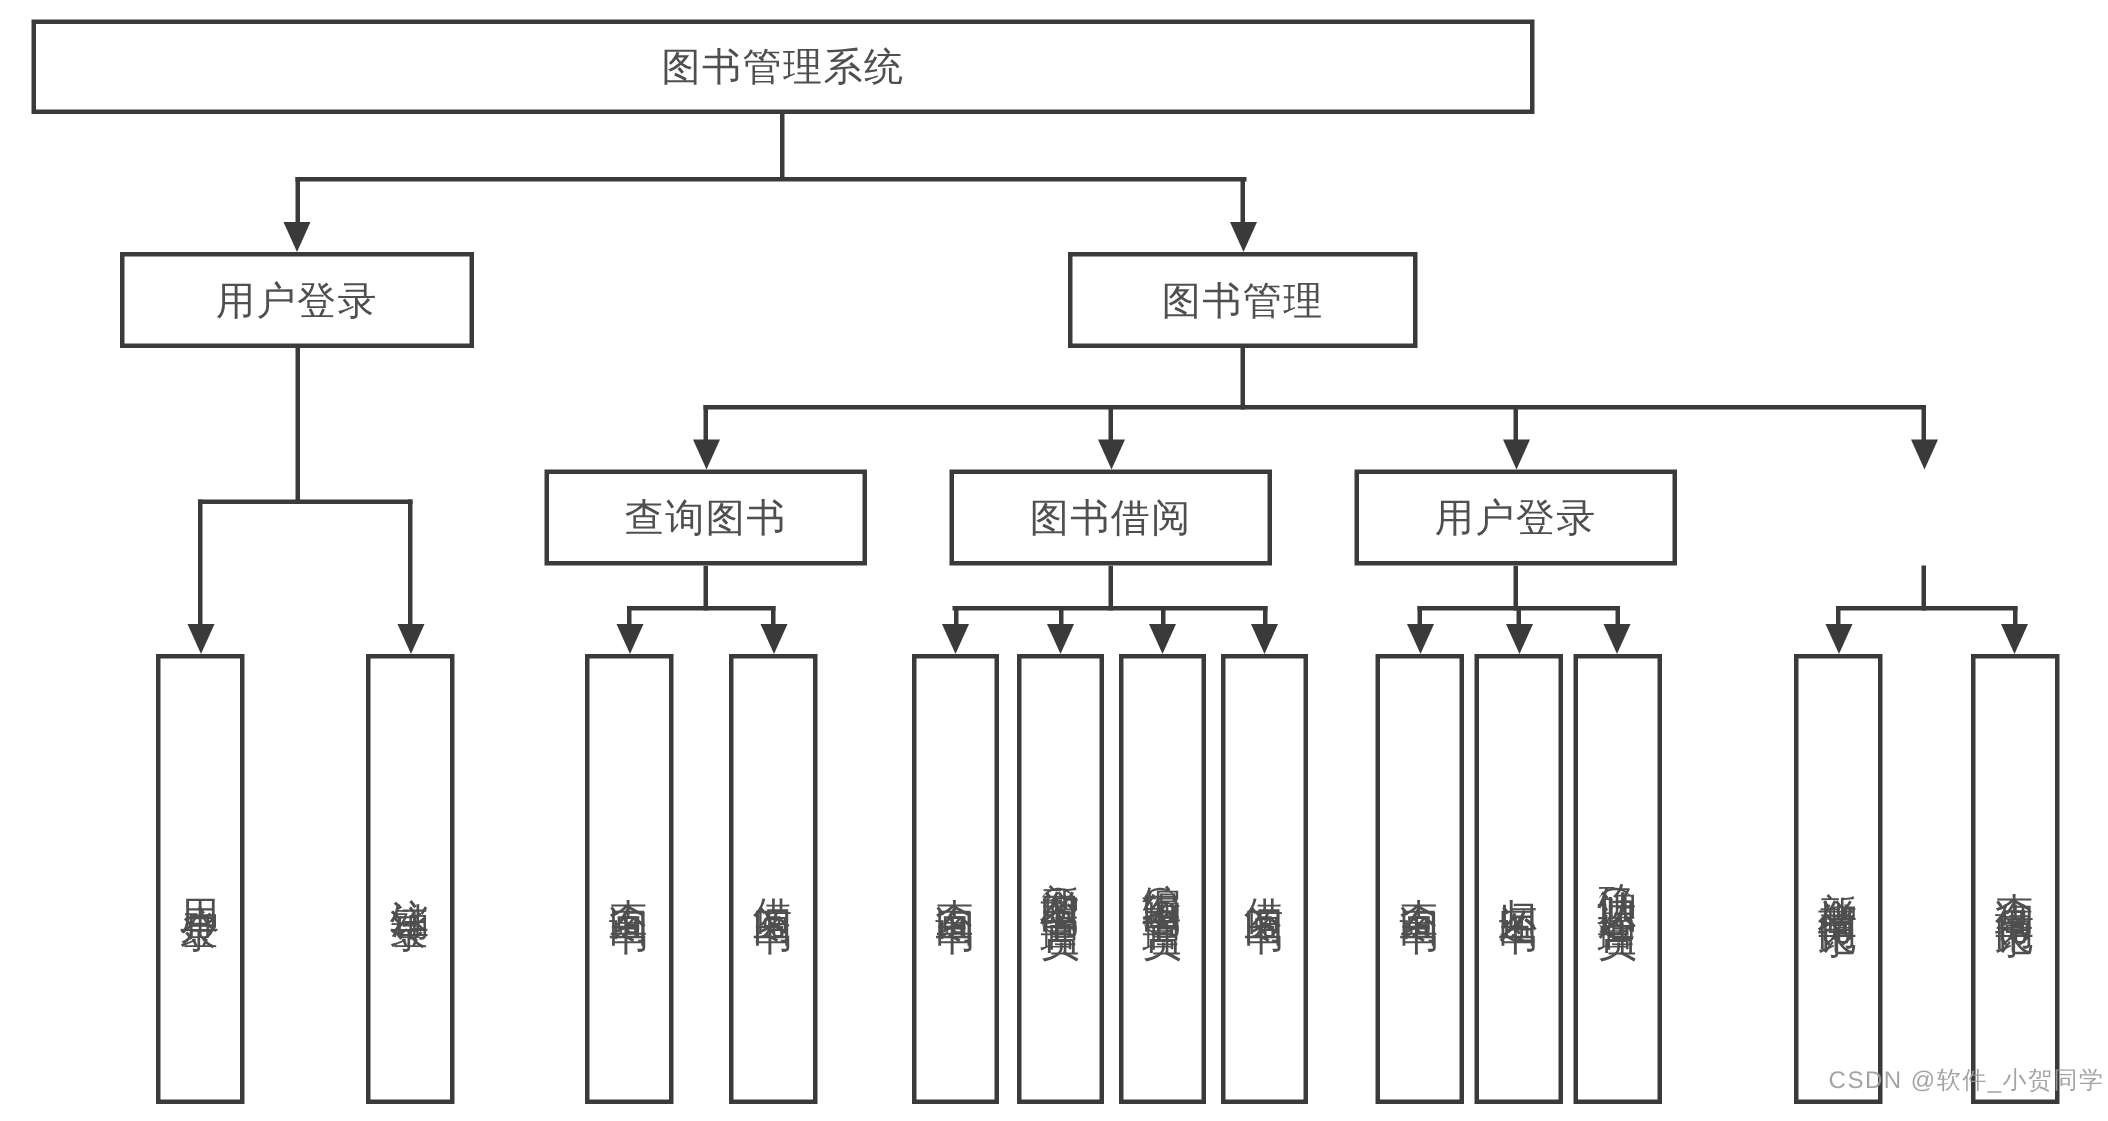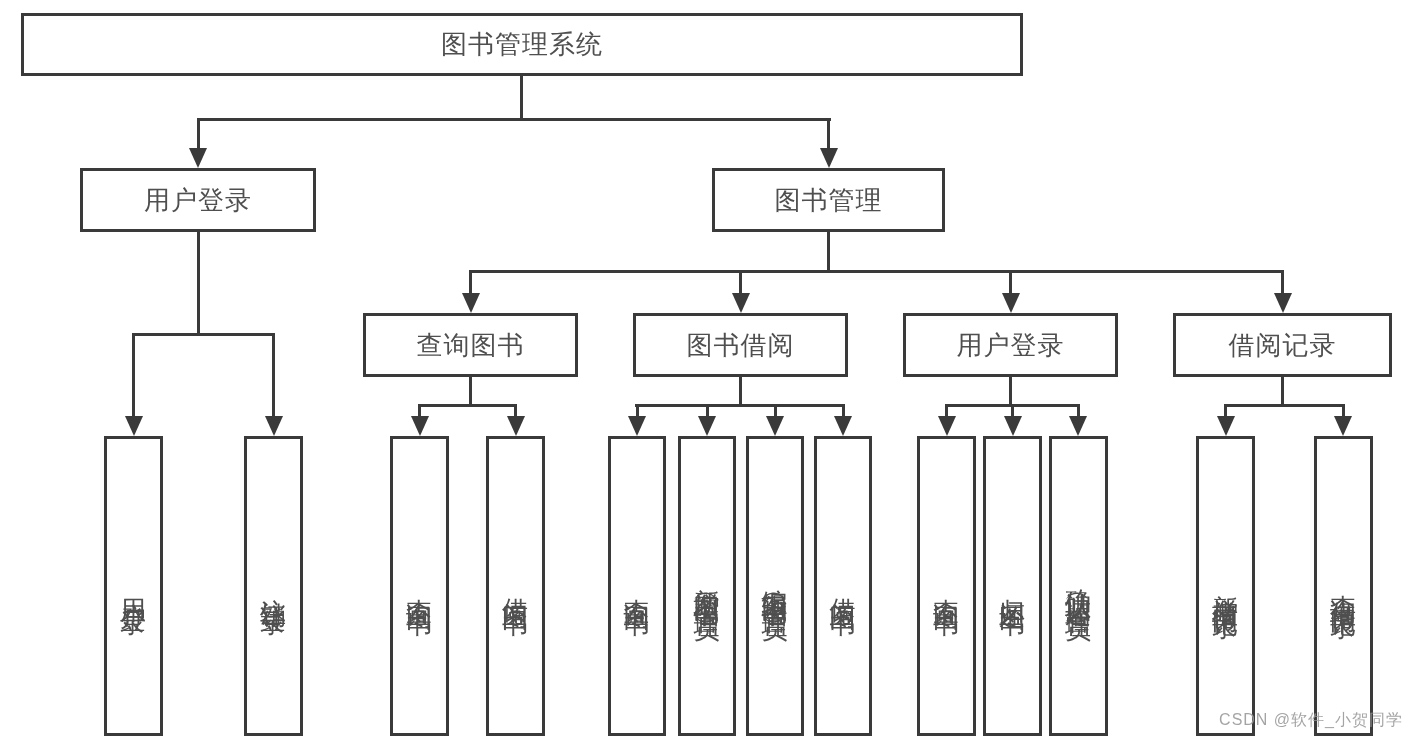--- a/index.html
+++ b/index.html
@@ -125,23 +125,20 @@
 
   <div class="hbox" style="left:363px;top:313px;width:215px;height:64px;">
     <span class="lbl">查询图书</span>
   </div>
   <div class="hbox" style="left:633px;top:313px;width:215px;height:64px;">
     <span class="lbl">图书借阅</span>
   </div>
   <div class="hbox" style="left:903px;top:313px;width:215px;height:64px;">
     <span class="lbl">用户登录</span>
   </div>
-  <div class="hbox" style="left:1173px;top:313px;width:219px;height:64px;">
-    <span class="lbl">借阅记录</span>
-  </div>
 
   <div class="vbox" style="left:104px;">
     <span class="lbl">用户登录</span>
   </div>
   <div class="vbox" style="left:244px;">
     <span class="lbl">注销登录</span>
   </div>
 
   <div class="vbox" style="left:390px;">
     <span class="lbl">查询图书</span>

